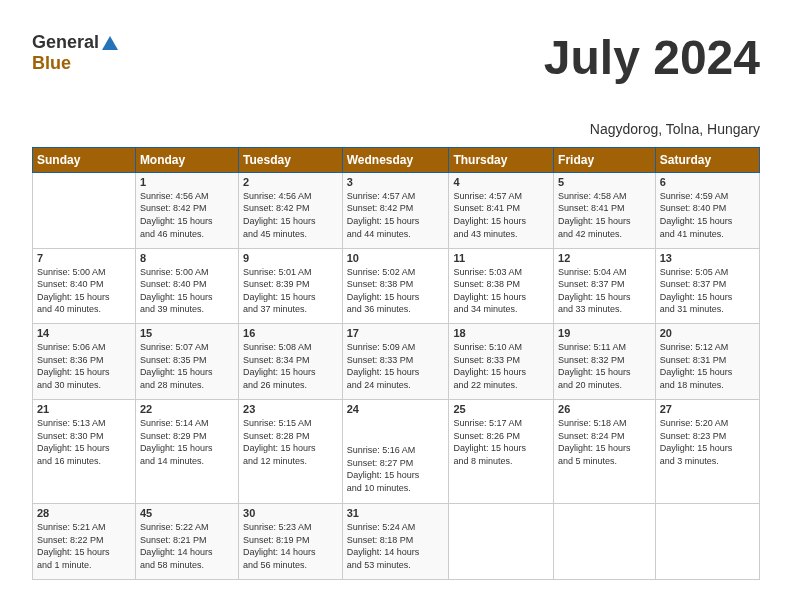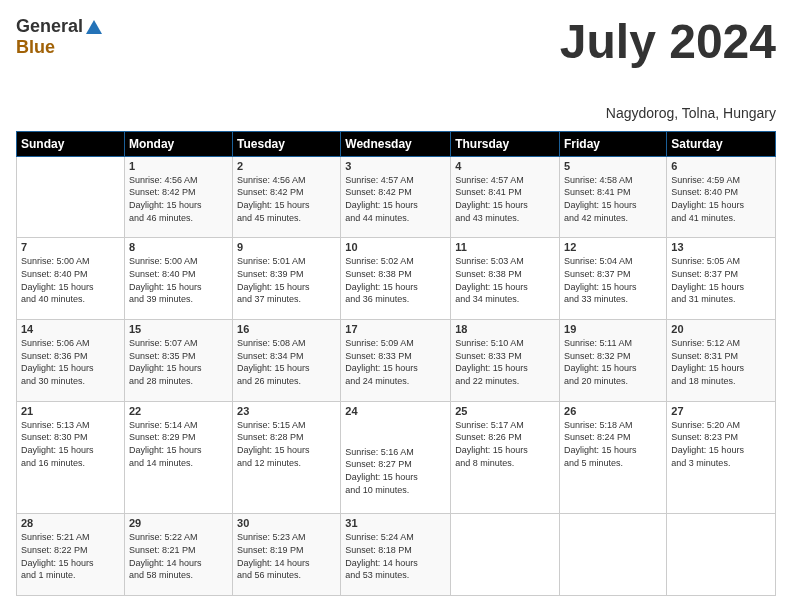--- a/index.html
+++ b/index.html
@@ -6,21 +6,21 @@
     body {
       font-family: Arial, sans-serif;
       background: #fff;
       width: 792px;
       height: 612px;
       overflow: hidden;
     }
     .page {
       width: 792px;
       height: 612px;
-      padding: 16px;
+      padding: 32px;
       display: flex;
       flex-direction: column;
     }
     .header {
       display: flex;
       justify-content: space-between;
       align-items: flex-start;
       margin-bottom: 10px;
     }
     .logo {
@@ -60,21 +60,21 @@
       font-size: 14px;
       color: #333;
       margin-top: 36px;
     }
     .calendar {
       width: 100%;
       border-collapse: collapse;
       flex: 1;
     }
     .calendar thead tr th {
-      background-color: #000000;
+      background-color: #a16207;
       color: #fff;
       font-size: 12px;
       font-weight: bold;
       padding: 5px 4px;
       border: 1px solid #1a5f99;
       text-align: left;
     }
     .calendar tbody tr td {
       border: 1px solid #ccc;
       vertical-align: top;
@@ -335,21 +335,21 @@
         </tr>
         <tr>
           <td>
             <span class="day-number">28</span>
             <div class="day-info" style="white-space: pre-line;">Sunrise: 5:21 AM
 Sunset: 8:22 PM
 Daylight: 15 hours
 and 1 minute.</div>
           </td>
           <td>
-            <span class="day-number">29</span>
+            <span class="day-number">45</span>
             <div class="day-info" style="white-space: pre-line;">Sunrise: 5:22 AM
 Sunset: 8:21 PM
 Daylight: 14 hours
 and 58 minutes.</div>
           </td>
           <td>
             <span class="day-number">30</span>
             <div class="day-info" style="white-space: pre-line;">Sunrise: 5:23 AM
 Sunset: 8:19 PM
 Daylight: 14 hours

